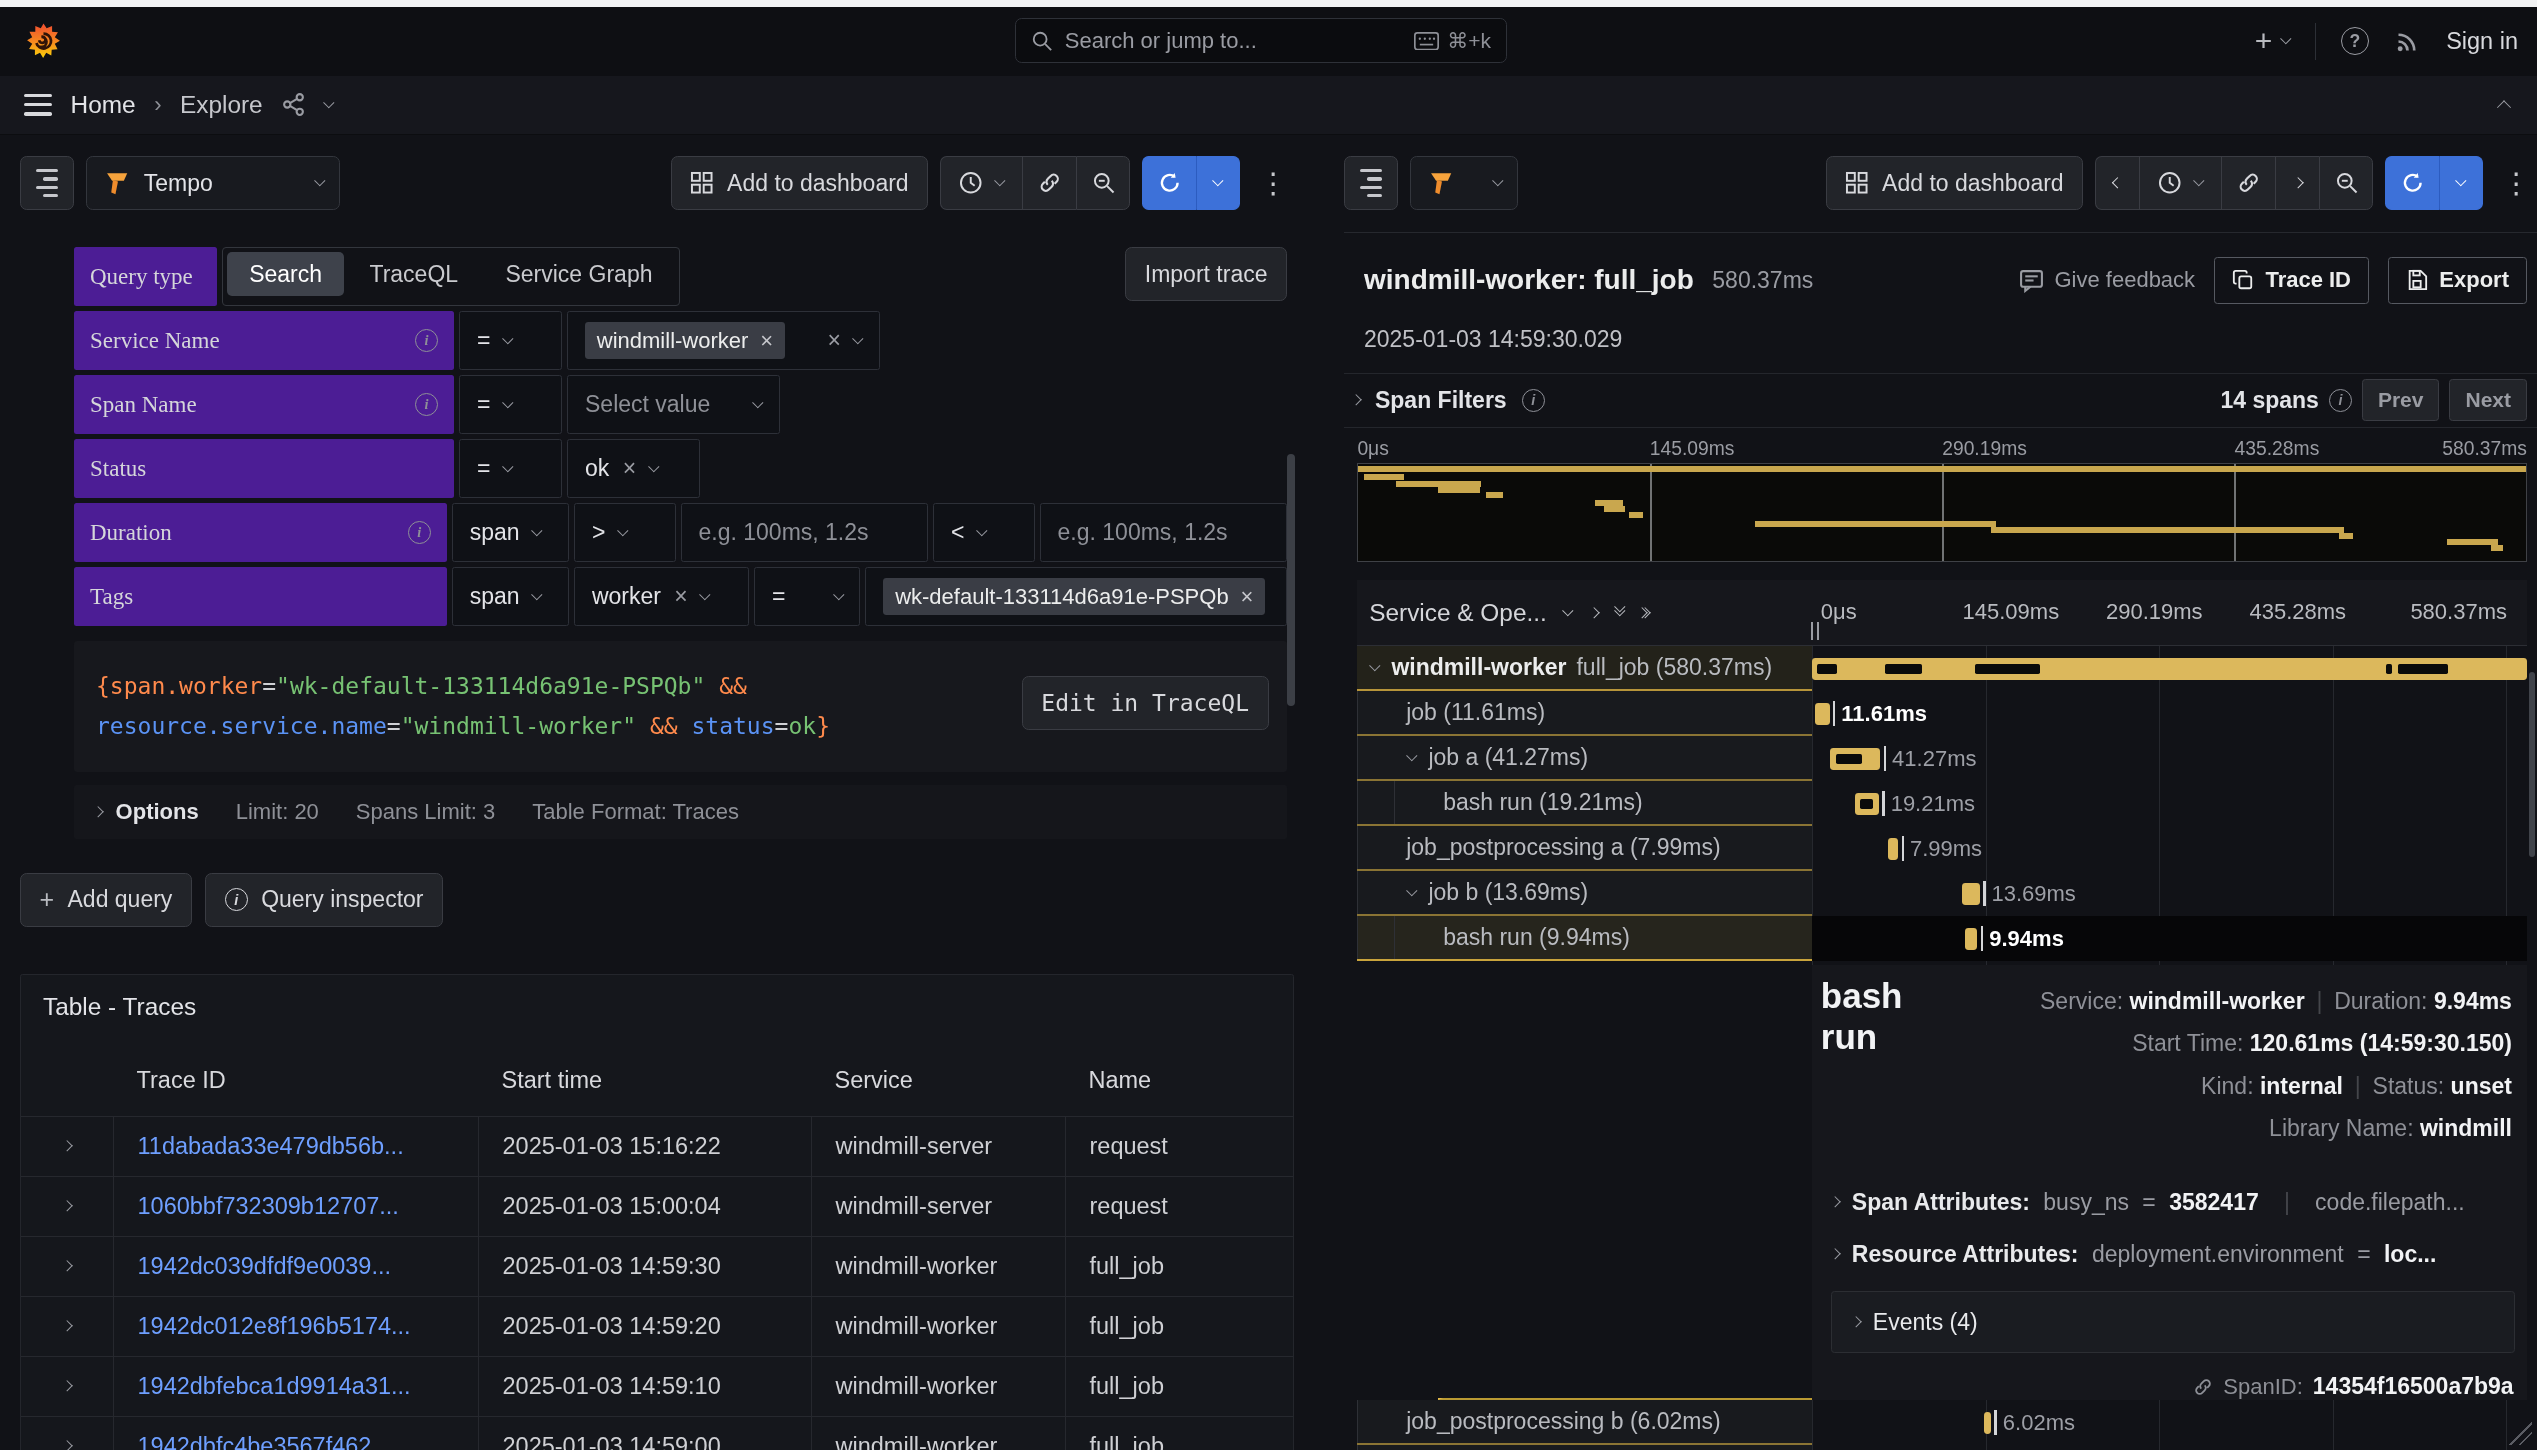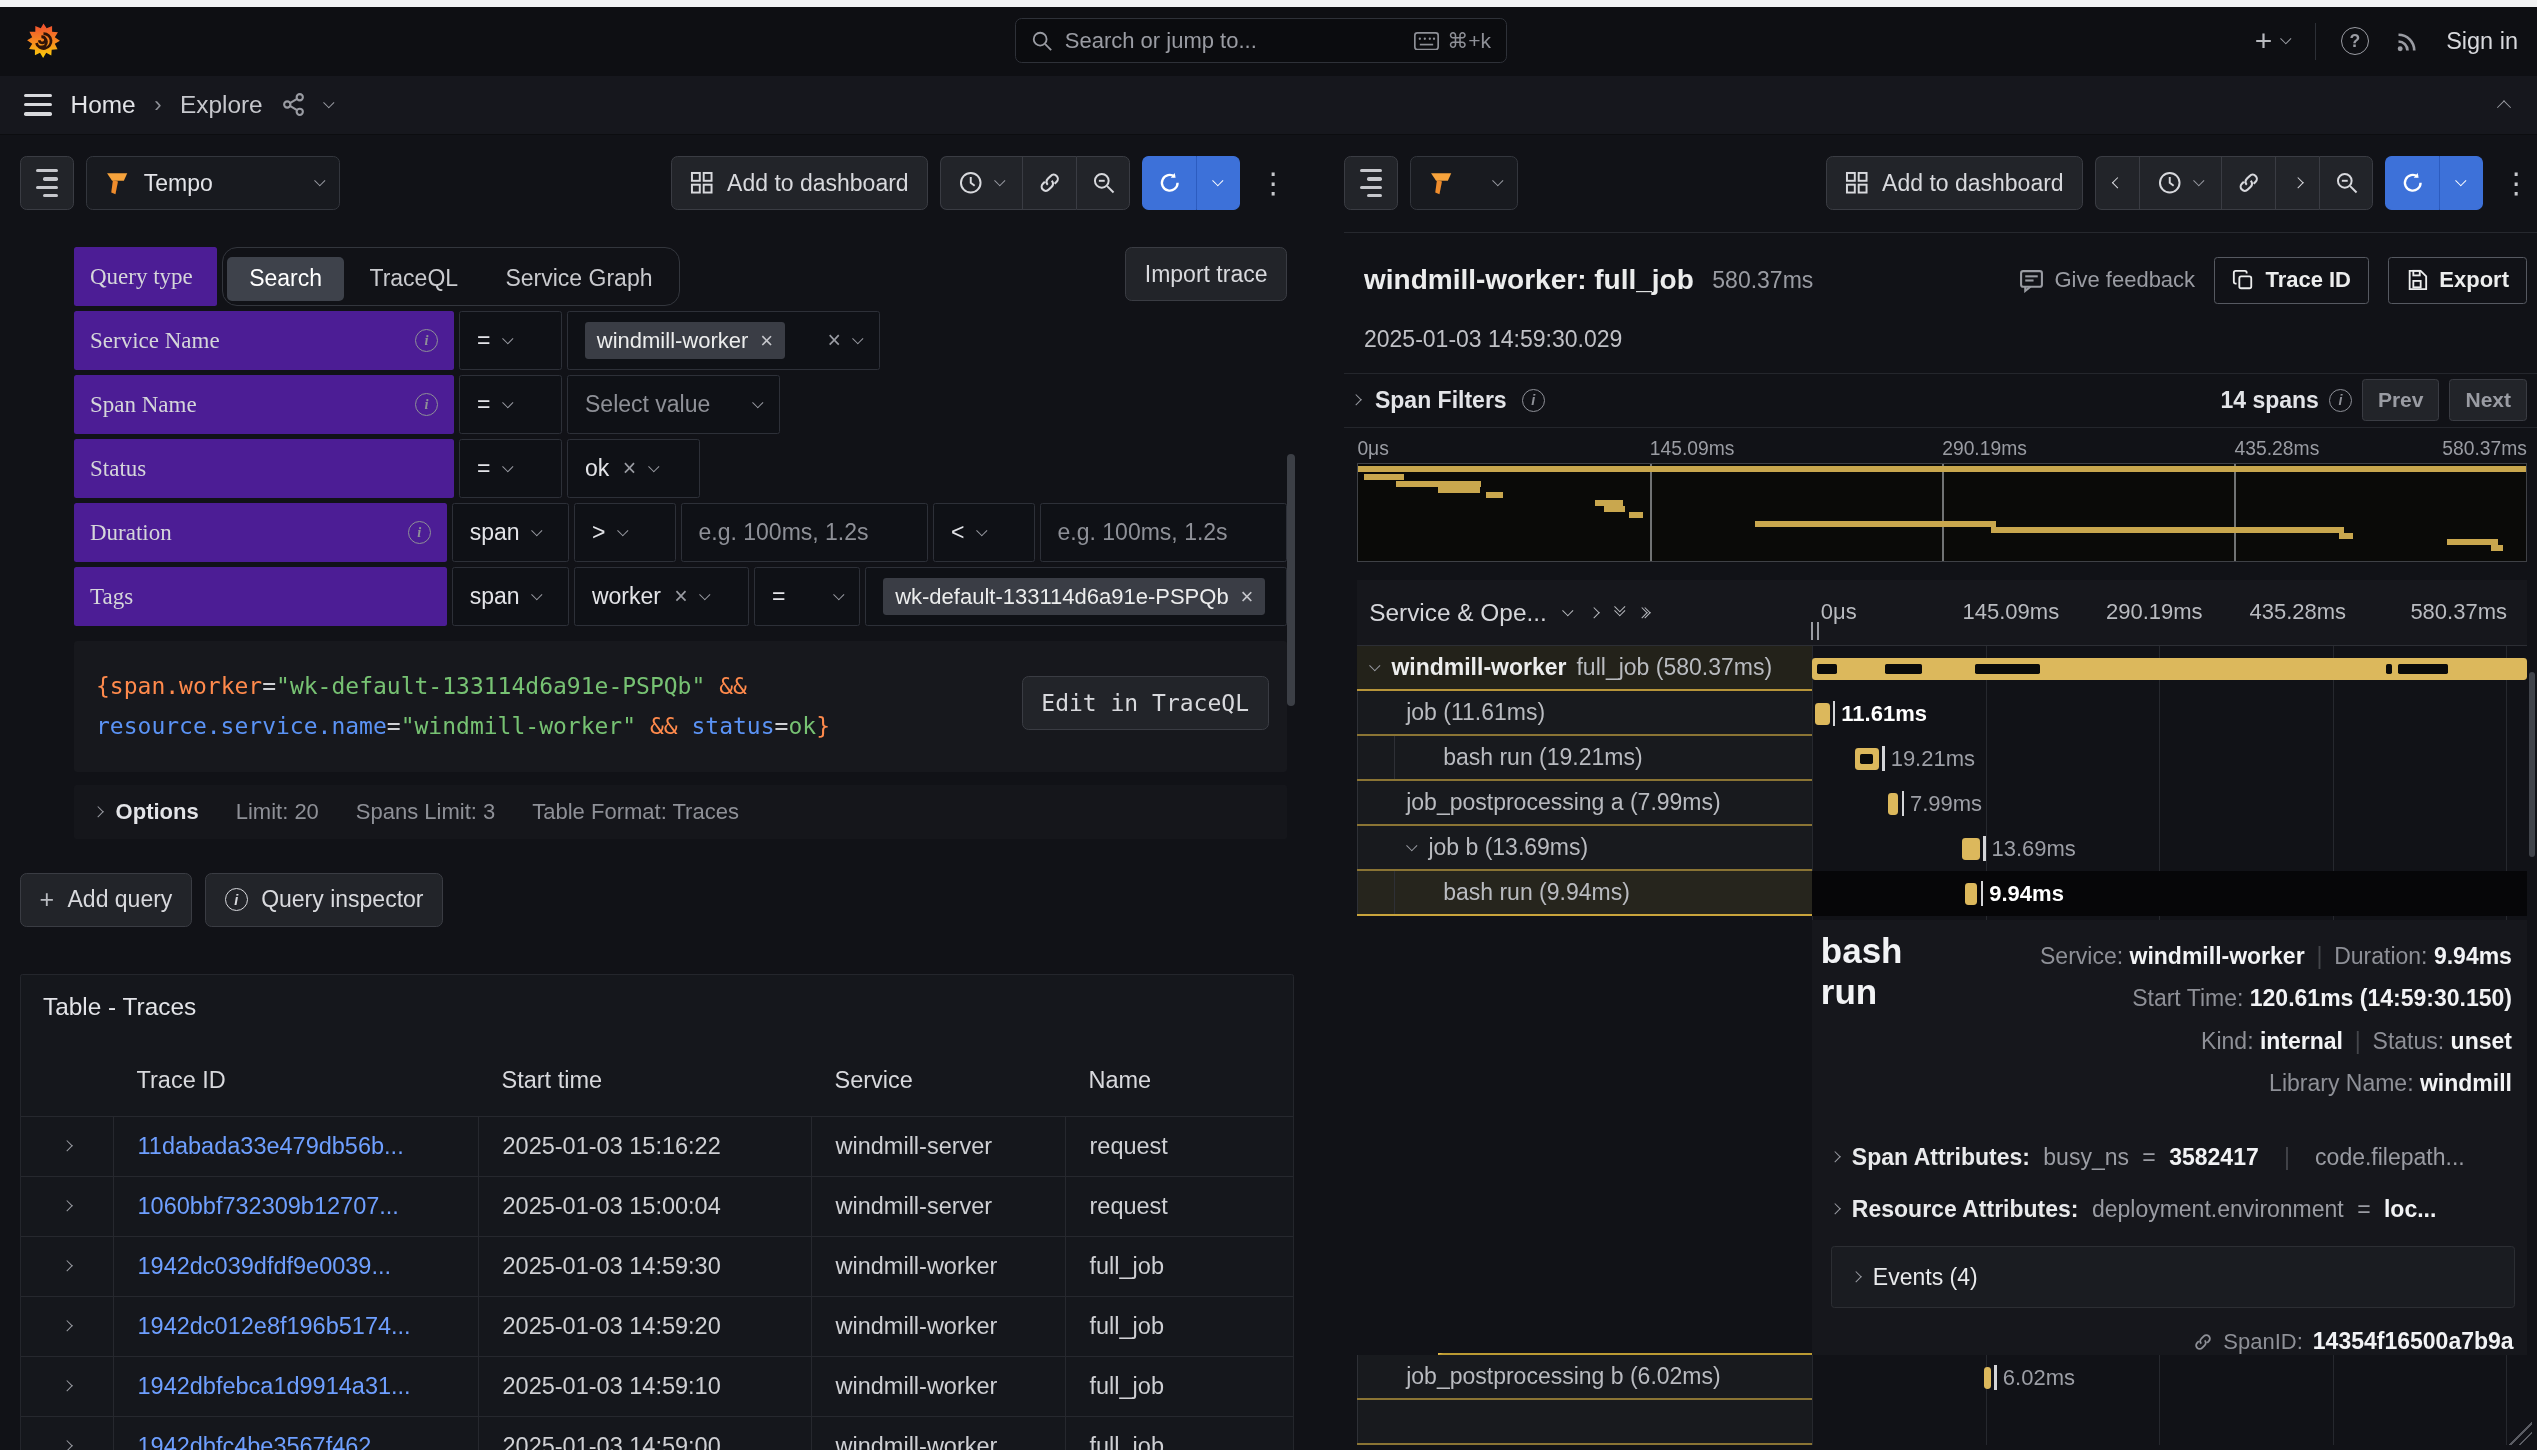--- a/index.html
+++ b/index.html
@@ -65,21 +65,21 @@
   .flabel { width:380px; background:#4c1d95; border-radius:2.5px; display:flex; align-items:center; padding:0 16px; font-size:23px; color:#d5d6da;font-family:Liberation Serif, serif; }
   .flabel .info { margin-left:auto; }
   .flabel.narrow { width:143px; }
   .info { width:23px; height:23px; border:1.7px solid #8e9097; border-radius:50%; color:#8e9097; display:inline-flex; align-items:center; justify-content:center; font-size:14.3px; font-style:italic; font-weight:bold; flex:none; }
   .fsel { background:#0f1116; border:0.8px solid #2d3038; border-radius:2.5px; display:flex; align-items:center; gap:13.4px; padding:0 17px; font-size:23px; color:#e3e4e8; }
   .fsel .cv { color:#9a9ca3; }
   .chip { background:#3a3d45; border-radius:3.4px; padding:5.9px 11.8px; display:inline-flex; align-items:center; gap:11.8px; font-size:22px; color:#eceded; }
   .chip .x { color:#c6c7cc; font-size:22px; }
   .xc { color:#9a9ca3; font-size:23px; }
   .ph-txt { color:#8e9097; }
-  .tabs-group { display:flex; align-items:flex-end; border:0.8px solid #33363d; border-radius:15px; padding:4.2px; gap:3.4px; }
+  .tabs-group { display:flex; align-items:flex-start; border:0.8px solid #33363d; border-radius:4px; padding:4.2px; gap:3.4px; }
   .tab { padding:8.4px 22px; font-size:23px; color:#c9cace; border-radius:5px; }
   .tab.active { background:#3e424b; color:#fff; }
   .import-btn { margin-left:auto; }
 
   .tql { position:relative; margin-top:15px; background:#17181d; border-radius:3.4px; padding:25px 227px 25px 22px; font-family:"DejaVu Sans Mono",monospace; font-size:23px; line-height:1.75; min-height:126px; }
   .tql .edit-btn { position:absolute; right:18.5px; top:35px; }
   .tok-o { color:#ff8a4c; } .tok-g { color:#77c273; } .tok-b { color:#5b93f5; } .tok-w { color:#cfd0d4; }
 
   .opts { display:flex; align-items:center; gap:37px; margin-top:13.4px; height:54px; font-size:22px; background:#15161b; border-radius:2.5px; padding:0 20px; }
   .opts .t { color:#e3e4e8; font-weight:bold; }
@@ -726,20 +726,36 @@
               </div>
               <div class="stl">
                 <div class="bar" style="left: 0.4%; width: 2%;"></div>
                 <div class="tickline" style="left: calc(2.4% + 3.4px);"></div>
                 <div class="bar-label bold" style="left: calc(2.4% + 11.8px);">11.61ms</div>
               </div>
             </div>
             <div class="srow">
               <div class="sname">
                 <div class="guide"></div>
+                <div class="expander">
+                  <span class="cv down sm"></span>
+                </div>
+                <span style="padding-left: 0px;">job a (41.27ms)</span>
+              </div>
+              <div class="stl">
+                <div class="bar" style="left: 2.4%; width: 7.1%;">
+                  <div class="seg" style="left: 12%; width: 52%;"></div>
+                </div>
+                <div class="tickline" style="left: calc(9.5% + 3.4px);"></div>
+                <div class="bar-label" style="left: calc(9.5% + 11.8px);">41.27ms</div>
+              </div>
+            </div>
+            <div class="srow">
+              <div class="sname">
+                <div class="guide"></div>
                 <div class="guide"></div>
                 <span style="padding-left: 11.8px;">bash run (19.21ms)</span>
               </div>
               <div class="stl">
                 <div class="bar" style="left: 6%; width: 3.3%;">
                   <div class="seg" style="left: 20%; width: 55%;"></div>
                 </div>
                 <div class="tickline" style="left: calc(9.3% + 3.4px);"></div>
                 <div class="bar-label" style="left: calc(9.3% + 11.8px);">19.21ms</div>
               </div>

